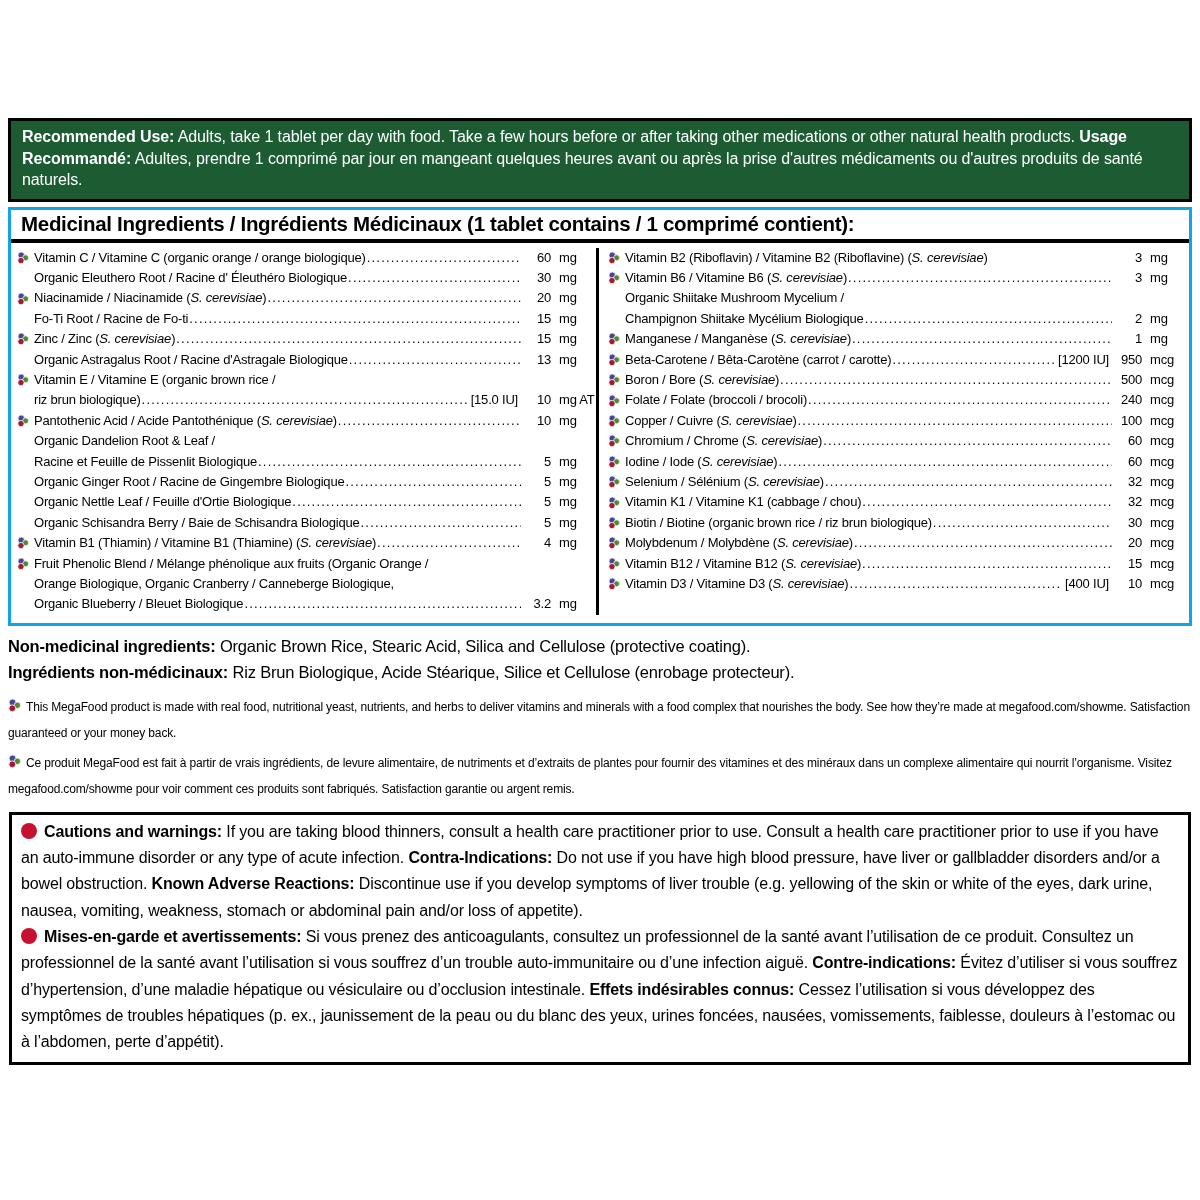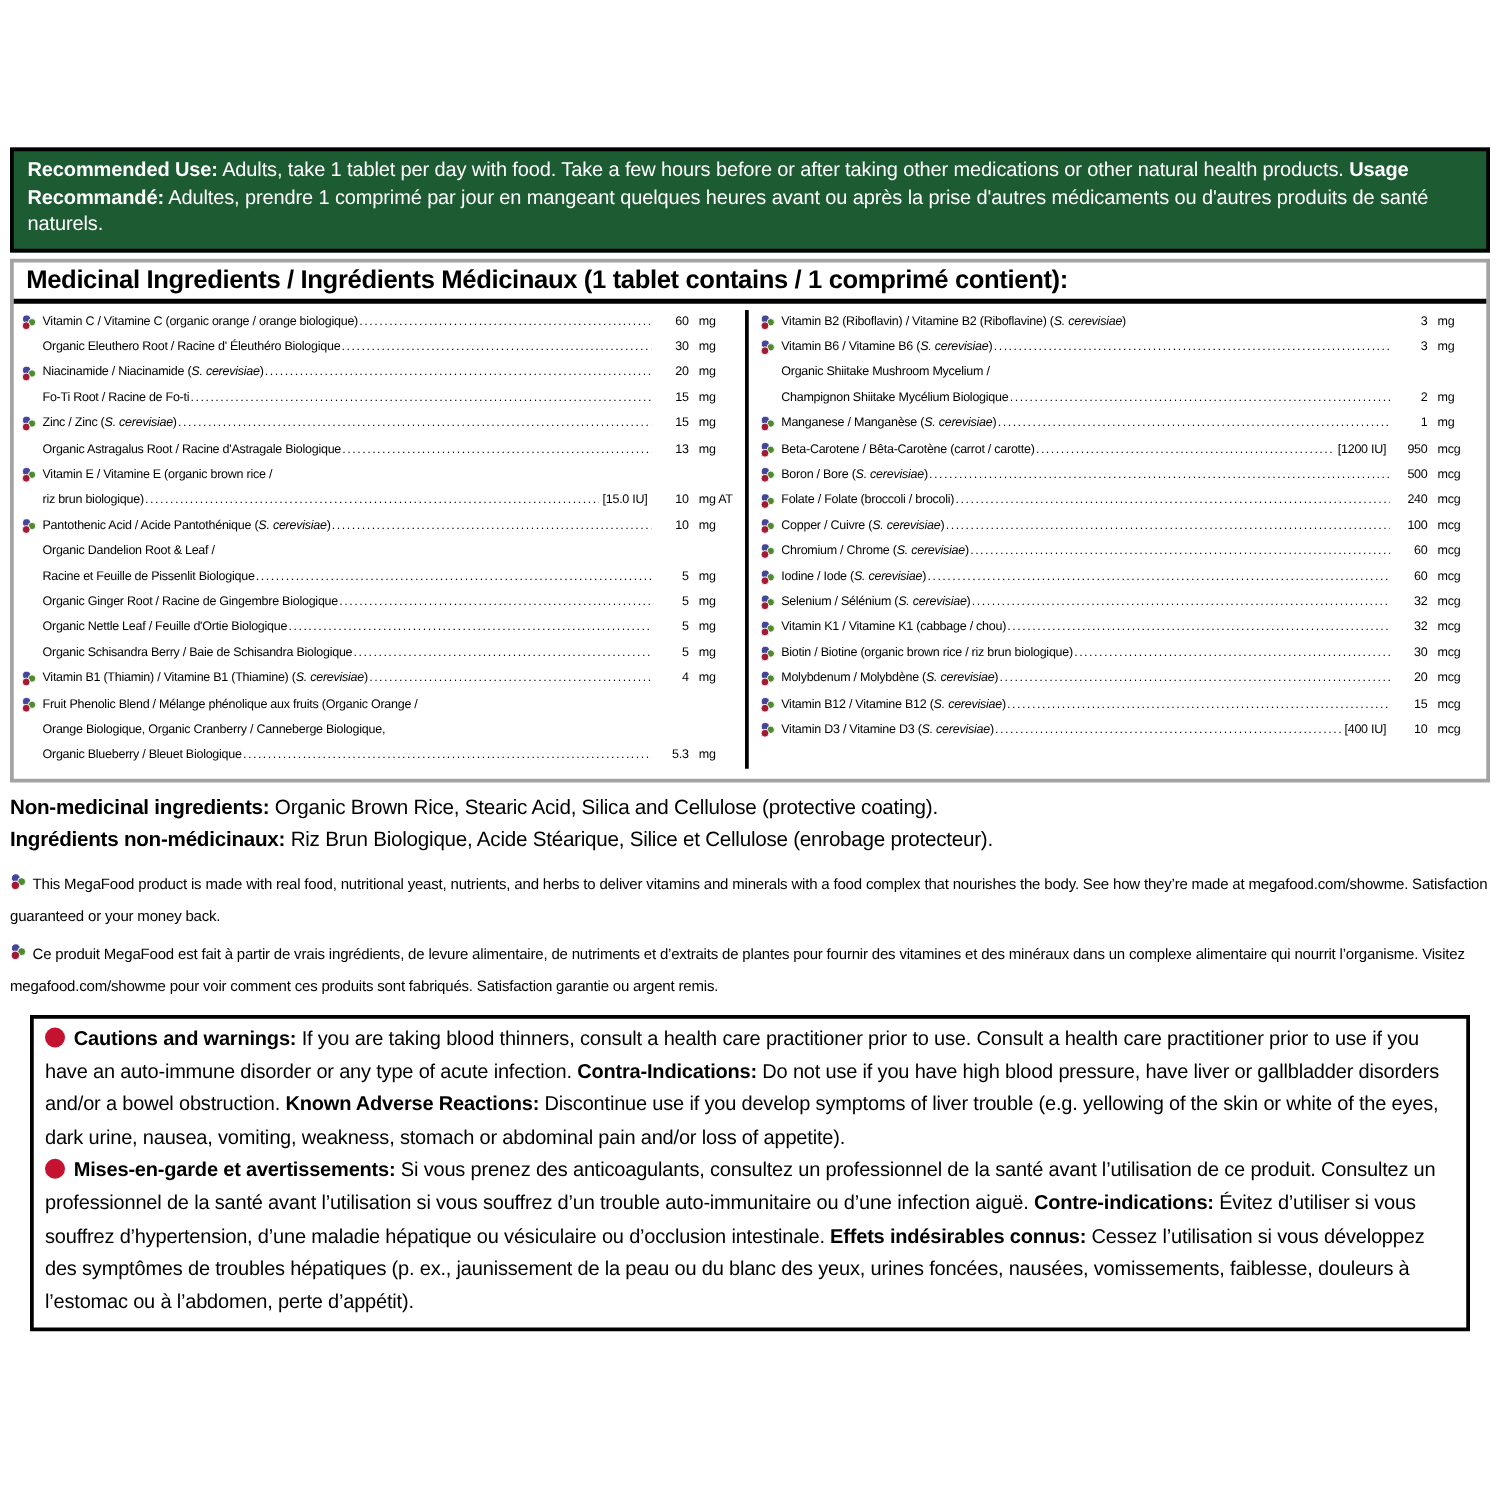--- a/index.html
+++ b/index.html
@@ -5,48 +5,48 @@
   html,body{margin:0;padding:0;background:#fff;}
   body{width:1200px;height:1200px;font-family:"Liberation Sans",sans-serif;color:#000;}
   .page{position:relative;width:1200px;height:1200px;overflow:hidden;background:#fff;}
 
   
   .banner{margin:118px 8px 0;background:#1d5c33;border:3px solid #000;color:#fff;
           padding:5px 11px 8px;font-size:16px;line-height:21.5px;letter-spacing:-0.1px;}
   .banner b{font-weight:bold;}
 
   
-  .medbox{margin:5px 8px 0;border:3px solid #a3a3a3;background:#fff;}
+  .medbox{margin:5px 8px 0;border:3px solid #0ea5e9;background:#fff;}
   .medbox h1{margin:0;padding:2px 10px 3px;font-size:20.5px;letter-spacing:-0.3px;
              border-bottom:4px solid #000;font-weight:bold;}
   .cols{display:flex;align-items:stretch;padding:5px 5px 8px 6px;}
   .col{flex:1;min-width:0;}
   .col.right{padding-left:9px;}
   .vdivider{width:3px;background:#000;flex:none;margin-left:3px;}
-  .irow{display:flex;align-items:baseline;font-size:10px;line-height:20.4px;
+  .irow{display:flex;align-items:baseline;font-size:13px;line-height:20.4px;
         letter-spacing:-0.2px;white-space:nowrap;}
   .irow.indent{padding-left:17px;}
   .swirl-wrap{width:17px;flex:none;align-self:center;line-height:0;}
   .iname{flex:none;}
   .iname i{font-style:italic;}
   .dots{flex:1;min-width:0;overflow:hidden;letter-spacing:1.2px;padding-left:1px;}
   .bracket{flex:none;margin:0 3px 0 3px;}
   .amt{flex:none;min-width:30px;text-align:right;}
   .unit{flex:none;width:34px;padding-left:8px;overflow:visible;white-space:nowrap;}
 
   
   .nonmed{margin:7px 8px 1px;font-size:16.5px;line-height:26px;letter-spacing:-0.2px;}
   .nonmed b{font-weight:bold;}
   .promo{margin:9px 8px 0;font-size:12px;line-height:26.5px;letter-spacing:-0.15px;}
   .promo p, .nonmed p{margin:0;}
   .promo p{margin-bottom:3px;}
   .swirl-inline{display:inline-block;vertical-align:-1px;margin-right:5px;line-height:0;}
 
   
-  .cautionbox{margin:9px 24px 0;border:3px solid #000;padding:4px 9px 7px;
+  .cautionbox{margin:9px 9px 0;border:3px solid #000;padding:4px 9px 7px;
               font-size:16px;line-height:26.3px;letter-spacing:-0.15px;}
   .cautionbox p{margin:0;}
   .cautionbox b{font-weight:bold;}
   .red-dot{display:inline-block;width:16px;height:16px;border-radius:50%;
            background:#c41230;margin-right:7px;vertical-align:-2px;}
 </style>
 </head>
 <body>
 
 <div class="page">
@@ -196,21 +196,21 @@
           </div>
           <div class="irow indent">
             <span class="iname">Orange Biologique, Organic Cranberry / Canneberge Biologique,</span>
             <span class="dots"></span>
             <span class="amt"></span>
             <span class="unit"></span>
           </div>
           <div class="irow indent">
             <span class="iname">Organic Blueberry / Bleuet Biologique</span>
             <span class="dots">....................................................................................................................................................................................................................................................................</span>
-            <span class="amt">5.3</span>
+            <span class="amt">3.2</span>
             <span class="unit">mg</span>
           </div>
         </div>
       <div class="vdivider"></div>
       <div class="col right" id="col-right">
           <div class="irow">
             <span class="swirl-wrap"><svg width="12" height="12" viewBox="0 0 13 13">
                 <circle cx="4.6" cy="3.5" r="3.5" fill="#45459a" stroke="#fff" stroke-width="0.8"></circle>
                 <circle cx="9.3" cy="6.3" r="3.2" fill="#4e8a2e" stroke="#fff" stroke-width="0.8"></circle>
                 <circle cx="4.3" cy="9.3" r="3.4" fill="#a01c36" stroke="#fff" stroke-width="0.8"></circle>

